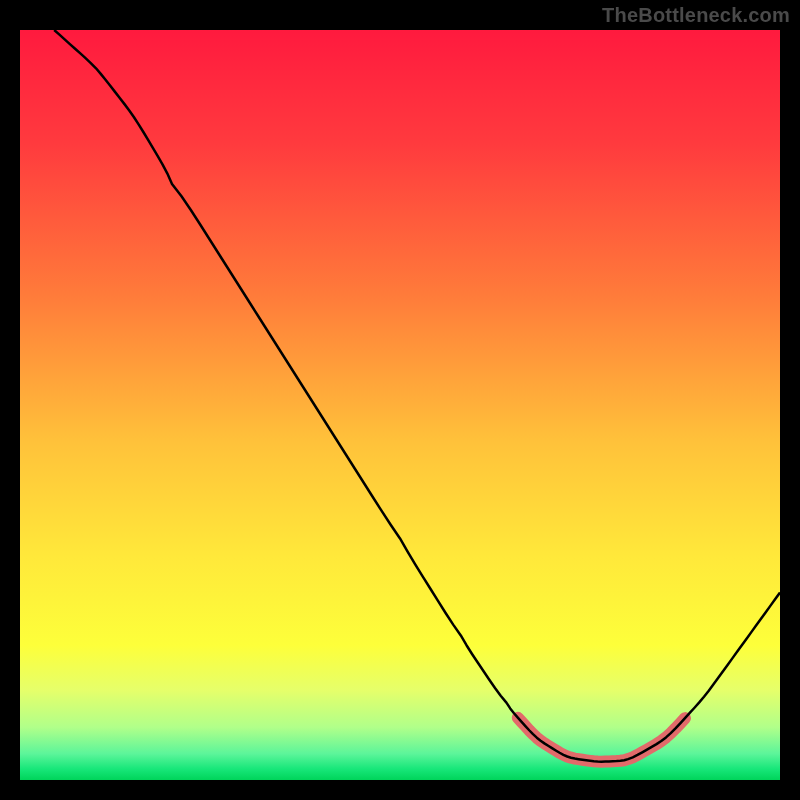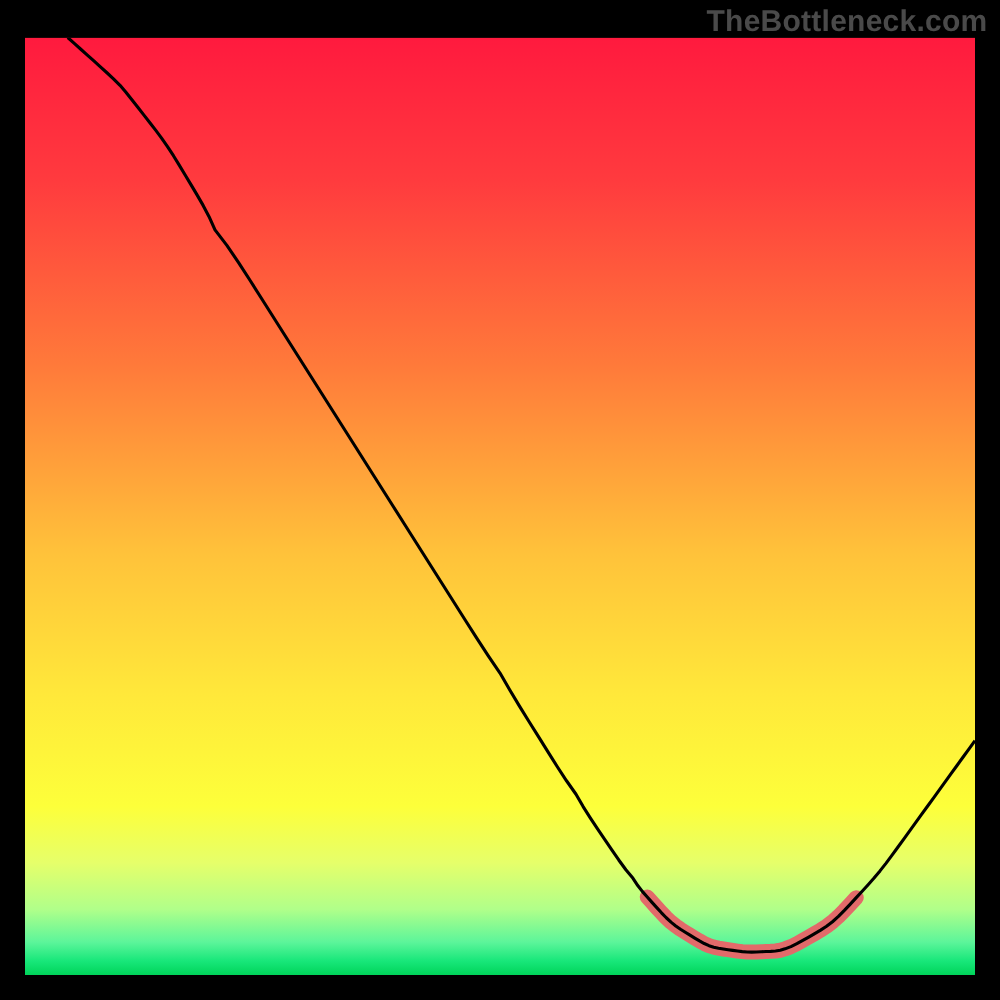--- a/index.html
+++ b/index.html
@@ -15,21 +15,21 @@
     width: 800px;
     height: 800px;
     background: #000000;
     position: relative;
   }
   .watermark {
     position: absolute;
     top: 4px;
     right: 10px;
     color: #4a4a4a;
-    font-size: 24px;
+    font-size: 20px;
     font-weight: bold;
     z-index: 20;
     letter-spacing: 0.2px;
   }
   .plot-area {
     position: absolute;
     left: 20px;
     top: 30px;
     width: 760px;
     height: 750px;

